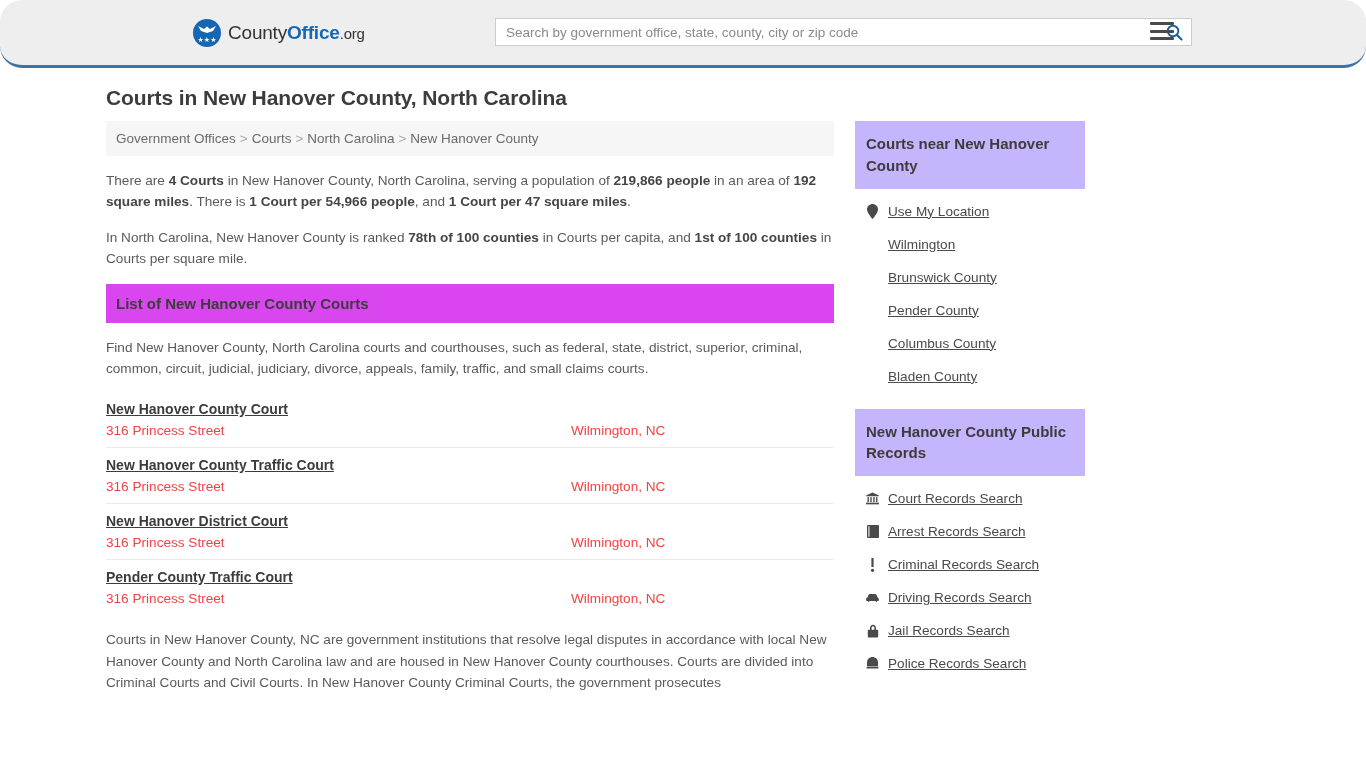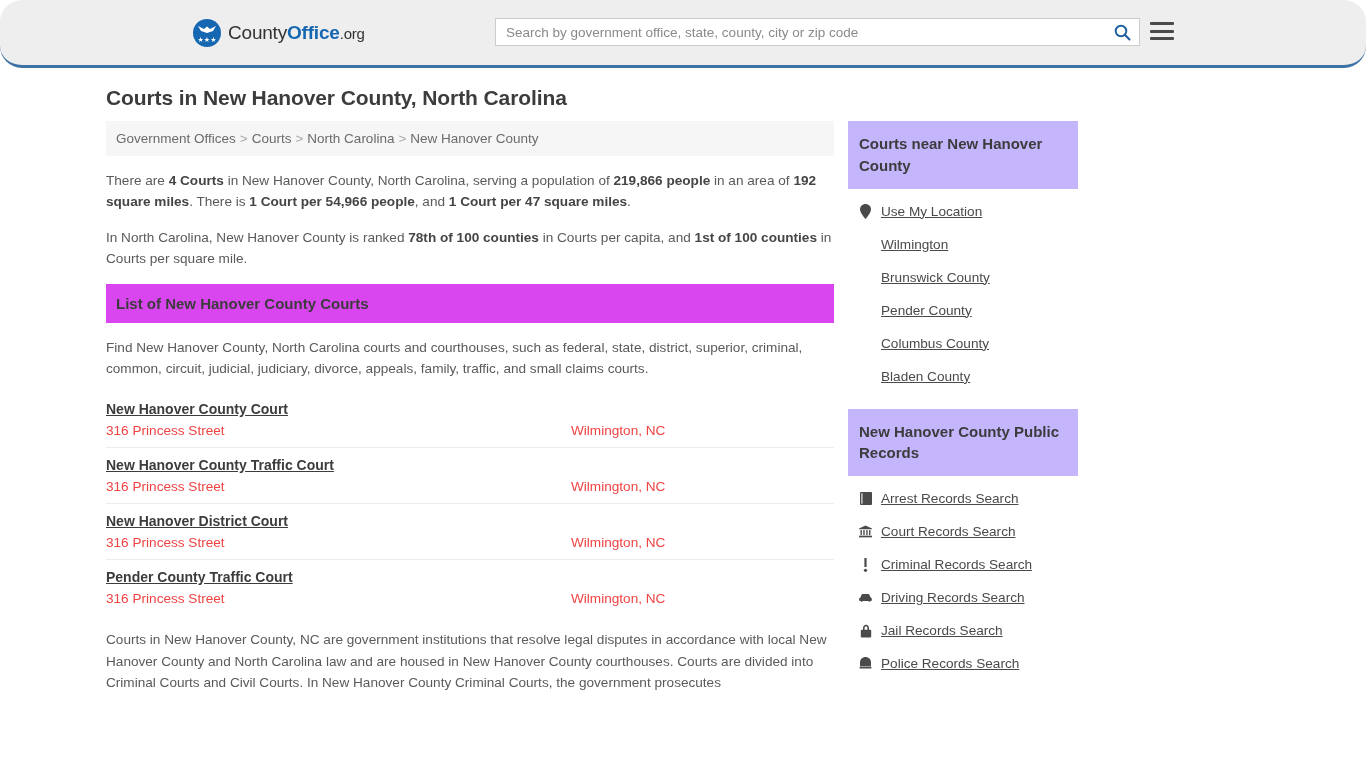--- a/index.html
+++ b/index.html
@@ -62,21 +62,21 @@
     white-space: nowrap;
   }
   .logo-county { color: #333333; }
   .logo-office { color: #1667b1; font-weight: bold; }
   .logo-org { color: #333333; font-size: 15px; }
 
   .search-wrap {
     position: absolute;
     left: 495px;
     top: 18px;
-    width: 645px;
+    width: 697px;
     height: 28px;
     background: #ffffff;
     border: 1px solid #cccccc;
     display: flex;
     align-items: center;
   }
   .search-input {
     border: 0;
     outline: 0;
     flex: 1 1 auto;
@@ -119,21 +119,21 @@
   }
 
   
   .page {
     width: 1363px;
     padding: 0 106px;
     position: relative;
   }
   .content-row {
     display: flex;
-    gap: 14px;
+    gap: 21px;
     align-items: flex-start;
   }
   .col-main { width: 728px; flex: 0 0 728px; }
   .col-side { width: 230px; flex: 0 0 230px; }
 
   h1.page-title {
     font-size: 21px;
     color: #3c3c3c;
     font-weight: bold;
     margin: 18px 0 11px 0;
@@ -370,42 +370,42 @@
             <a class="side-link" href="#">Bladen County</a>
           </li>
         </ul>
       </div>
 
       <div class="side-card" style="margin-top:16px">
         <div class="side-head">New Hanover County Public Records</div>
         <ul class="side-links">
           <li class="side-link-item">
             <span class="side-icon">
-              <svg width="12" height="13" viewBox="0 0 12 13" aria-hidden="true">
-                <rect x="0" y="0" width="12" height="13" rx="1" fill="#4a4a4a"></rect>
-                <rect x="1.3" y="1.3" width="1.2" height="10.4" fill="#e9e9e9"></rect>
-              </svg>
-            </span>
-            <a class="side-link" href="#">Arrest Records Search</a>
-          </li>
-          <li class="side-link-item">
-            <span class="side-icon">
               <svg width="14" height="13" viewBox="0 0 14 13" aria-hidden="true">
                 <path d="M7 0L0 3.2v1H14v-1L7 0z" fill="#4a4a4a"></path>
                 <rect x="1.6" y="5" width="1.5" height="5.4" fill="#4a4a4a"></rect>
                 <rect x="4.6" y="5" width="1.5" height="5.4" fill="#4a4a4a"></rect>
                 <rect x="7.8" y="5" width="1.5" height="5.4" fill="#4a4a4a"></rect>
                 <rect x="10.8" y="5" width="1.5" height="5.4" fill="#4a4a4a"></rect>
                 <rect x="0" y="11" width="14" height="1.8" fill="#4a4a4a"></rect>
               </svg>
             </span>
             <a class="side-link" href="#">Court Records Search</a>
           </li>
           <li class="side-link-item">
             <span class="side-icon">
+              <svg width="12" height="13" viewBox="0 0 12 13" aria-hidden="true">
+                <rect x="0" y="0" width="12" height="13" rx="1" fill="#4a4a4a"></rect>
+                <rect x="1.3" y="1.3" width="1.2" height="10.4" fill="#e9e9e9"></rect>
+              </svg>
+            </span>
+            <a class="side-link" href="#">Arrest Records Search</a>
+          </li>
+          <li class="side-link-item">
+            <span class="side-icon">
               <svg width="5" height="14" viewBox="0 0 5 14" aria-hidden="true">
                 <rect x="1.4" y="0" width="2.2" height="9" fill="#4a4a4a"></rect>
                 <circle cx="2.5" cy="12.3" r="1.6" fill="#4a4a4a"></circle>
               </svg>
             </span>
             <a class="side-link" href="#">Criminal Records Search</a>
           </li>
           <li class="side-link-item">
             <span class="side-icon">
               <svg width="15" height="10" viewBox="0 0 15 10" aria-hidden="true">

